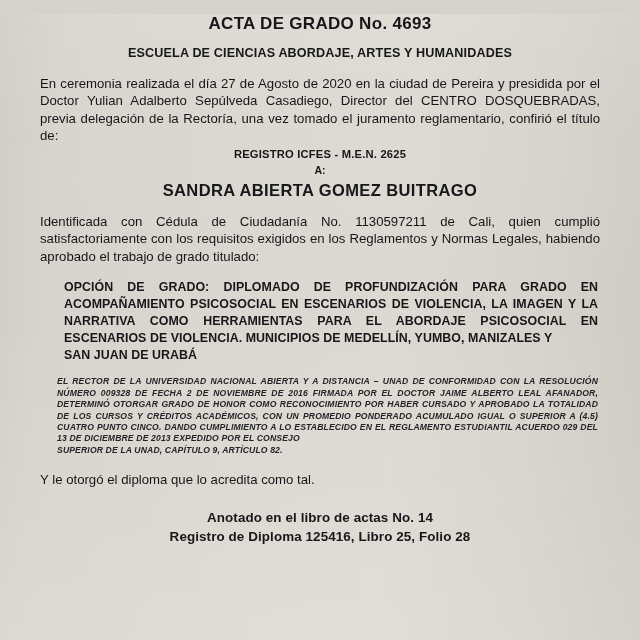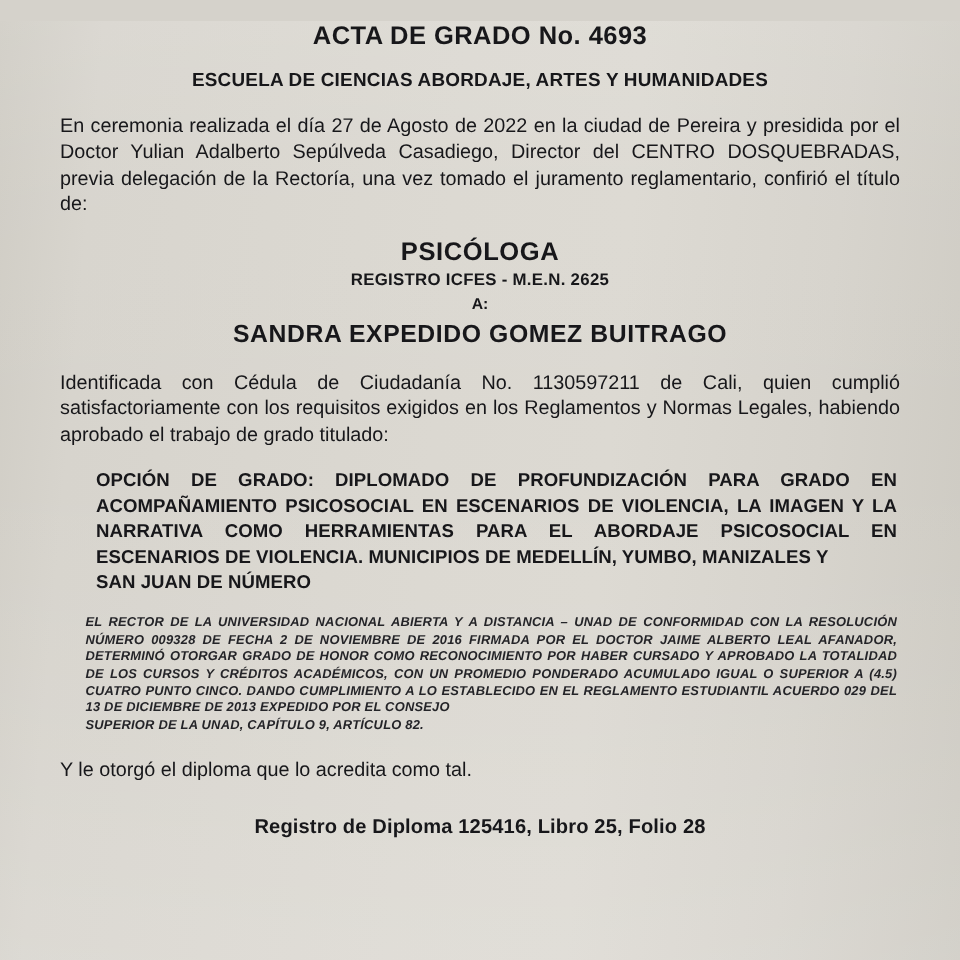--- a/index.html
+++ b/index.html
@@ -160,43 +160,43 @@
 </head>
 <body>
 
 <div class="paper">
   <div class="content">
 
     <h1 class="doc-title">ACTA DE GRADO No. 4693</h1>
 
     <h2 class="doc-subtitle">ESCUELA DE CIENCIAS ABORDAJE, ARTES Y HUMANIDADES</h2>
 
-    <p class="body-par">En ceremonia realizada el día 27 de Agosto de 2022 en la ciudad de Pereira y presidida por el Doctor Yulian Adalberto Sepúlveda Casadiego, Director del CENTRO DOSQUEBRADAS, previa delegación de la Rectoría, una vez tomado el juramento reglamentario, confirió el título de:</p>
-
-    <div class="degree">PSICÓLOGA</div>
+    <p class="body-par">En ceremonia realizada el día 27 de Agosto de 2020 en la ciudad de Pereira y presidida por el Doctor Yulian Adalberto Sepúlveda Casadiego, Director del CENTRO DOSQUEBRADAS, previa delegación de la Rectoría, una vez tomado el juramento reglamentario, confirió el título de:</p>
+
 
     <div class="registro">REGISTRO ICFES - M.E.N. 2625</div>
 
     <div class="a-label">A:</div>
 
-    <div class="student-name">SANDRA EXPEDIDO GOMEZ BUITRAGO</div>
+    <div class="student-name">SANDRA ABIERTA GOMEZ BUITRAGO</div>
 
     <p class="body-par">Identificada con Cédula de Ciudadanía No. 1130597211 de Cali, quien cumplió satisfactoriamente con los requisitos exigidos en los Reglamentos y Normas Legales, habiendo aprobado el trabajo de grado titulado:</p>
 
     <div class="thesis">
       <span>OPCIÓN DE GRADO: DIPLOMADO DE PROFUNDIZACIÓN PARA GRADO EN ACOMPAÑAMIENTO PSICOSOCIAL EN ESCENARIOS DE VIOLENCIA, LA IMAGEN Y LA NARRATIVA COMO HERRAMIENTAS PARA EL ABORDAJE PSICOSOCIAL EN ESCENARIOS DE VIOLENCIA. MUNICIPIOS DE MEDELLÍN, YUMBO, MANIZALES Y</span>
-      <span class="nojust">SAN JUAN DE NÚMERO</span>
+      <span class="nojust">SAN JUAN DE URABÁ</span>
     </div>
 
     <div class="legal">
       <span>EL RECTOR DE LA UNIVERSIDAD NACIONAL ABIERTA Y A DISTANCIA – UNAD DE CONFORMIDAD CON LA RESOLUCIÓN NÚMERO 009328 DE FECHA 2 DE NOVIEMBRE DE 2016 FIRMADA POR EL DOCTOR JAIME ALBERTO LEAL AFANADOR, DETERMINÓ OTORGAR </span><b>GRADO DE HONOR</b><span> COMO RECONOCIMIENTO POR HABER CURSADO Y APROBADO LA TOTALIDAD DE LOS CURSOS Y CRÉDITOS ACADÉMICOS, CON UN PROMEDIO PONDERADO ACUMULADO IGUAL O SUPERIOR A (4.5) CUATRO PUNTO CINCO. DANDO CUMPLIMIENTO A LO ESTABLECIDO EN EL REGLAMENTO ESTUDIANTIL ACUERDO 029 DEL 13 DE DICIEMBRE DE 2013 EXPEDIDO POR EL CONSEJO</span>
       <span class="tail">SUPERIOR DE LA UNAD, CAPÍTULO 9, ARTÍCULO 82.</span>
     </div>
 
     <p class="closing single">Y le otorgó el diploma que lo acredita como tal.</p>
 
 
     <div class="footer-block">
+      <div class="footer-line">Anotado en el libro de actas No. 14</div>
       <div class="footer-line">Registro de Diploma 125416, Libro 25, Folio 28</div>
     </div>
 
   </div>
 </div>
 
 </body></html>

